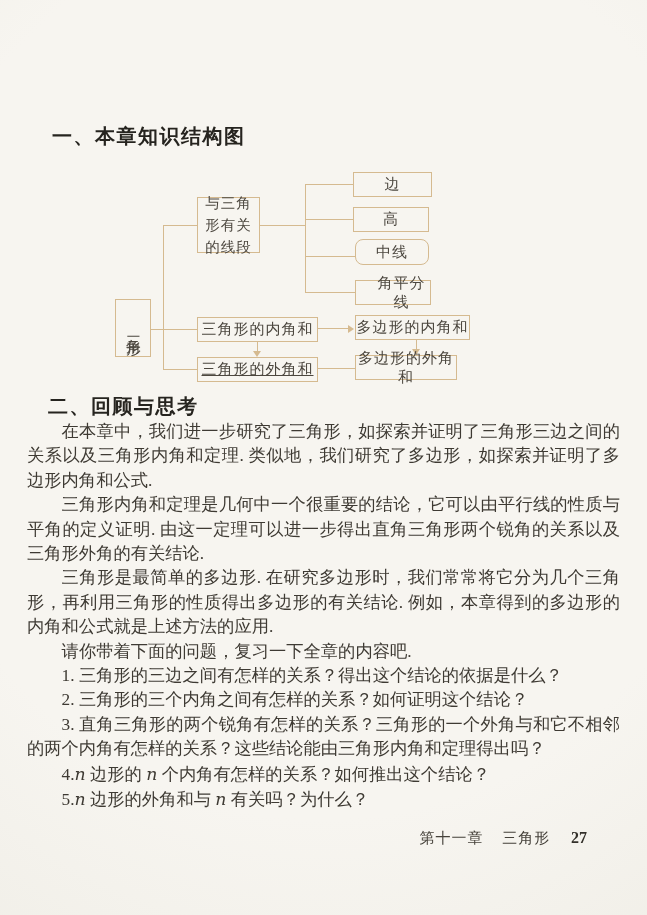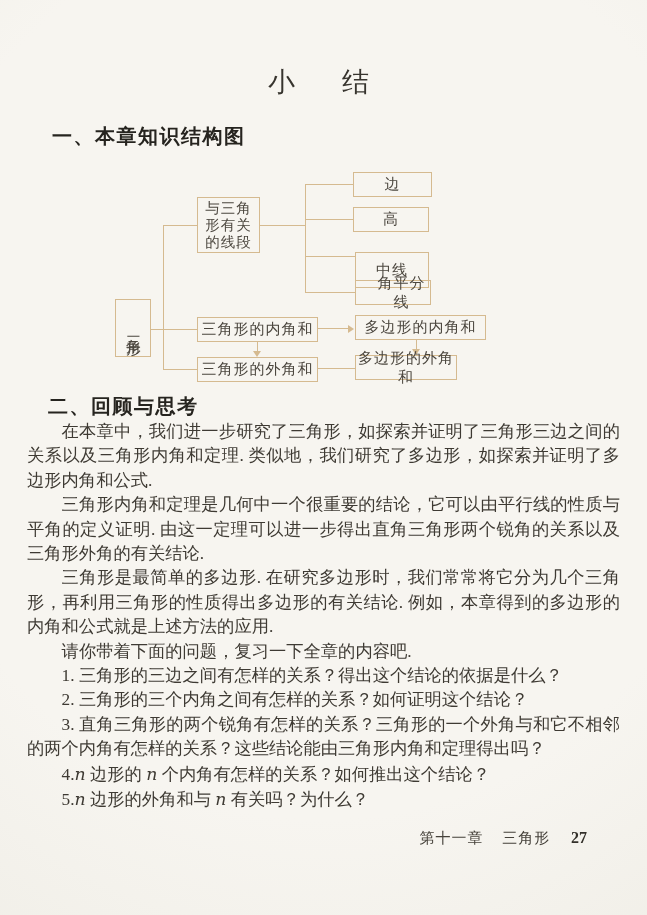--- a/index.html
+++ b/index.html
@@ -28,28 +28,28 @@
   
   .diagram{position:absolute;top:160px;left:0;width:647px;height:235px;}
   .dbox{
     position:absolute;box-sizing:border-box;
     border:1px solid #d5ba90;
     display:flex;align-items:center;justify-content:center;
     color:#4c473f;font-size:15px;letter-spacing:1px;
     text-align:center;
   }
   .b-tri{left:115px;top:139px;width:36px;height:58px;writing-mode:vertical-rl;letter-spacing:3px;}
-  .b-seg{left:197px;top:37px;width:63px;height:56px;font-size:14.5px;line-height:17px;padding:2px;}
+  .b-seg{left:197px;top:37px;width:63px;height:56px;font-size:14.5px;line-height:22px;padding:2px;}
   .b-side{left:353px;top:12px;width:79px;height:25px;}
   .b-height{left:353px;top:47px;width:76px;height:25px;}
-  .b-median{left:355px;top:92px;width:74px;height:36px;}
+  .b-median{left:355px;top:79px;width:74px;height:26px;border-radius:8px;}
   .b-bisector{left:355px;top:120px;width:76px;height:25px;padding-left:17px;}
   .b-tri-int{left:197px;top:157px;width:121px;height:25px;}
-  .b-poly-int{left:355px;top:155px;width:131px;height:25px;}
-  .b-tri-ext{left:197px;top:197px;width:121px;height:25px;}
+  .b-poly-int{left:355px;top:155px;width:115px;height:25px;}
+  .b-tri-ext{left:197px;top:197px;width:121px;height:25px;text-decoration:underline;}
   .b-poly-ext{left:355px;top:195px;width:102px;height:25px;}
   .ln{position:absolute;background:#d5ba90;}
   .l1{left:151px;top:169px;width:46px;height:1px;}
   .l2{left:163px;top:65px;width:1px;height:145px;}
   .l3{left:163px;top:65px;width:34px;height:1px;}
   .l4{left:163px;top:209px;width:34px;height:1px;}
   .l5{left:260px;top:65px;width:45px;height:1px;}
   .l6{left:305px;top:24px;width:1px;height:109px;}
   .l7{left:305px;top:24px;width:48px;height:1px;}
   .l8{left:305px;top:59px;width:48px;height:1px;}
@@ -77,21 +77,20 @@
     font-size:15px;color:#45413a;letter-spacing:1px;
   }
   .f-book{margin-left:14px;}
   .f-num{margin-left:16px;font-size:16px;font-weight:600;color:#33302a;letter-spacing:0;}
 </style>
 </head>
 <body>
 
 <div class="page">
 
-  <h1 class="title">小　结</h1>
 
   <h2 class="sec-heading sec1">一、本章知识结构图</h2>
 
   <div class="diagram">
 
     <div class="ln l1"></div>
     <div class="ln l2"></div>
     <div class="ln l3"></div>
     <div class="ln l4"></div>
     <div class="ln l5"></div>

